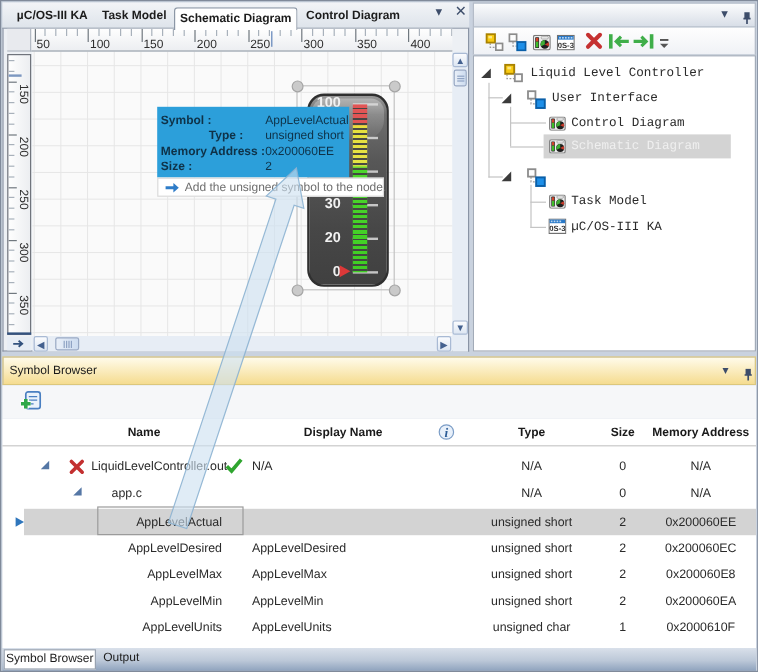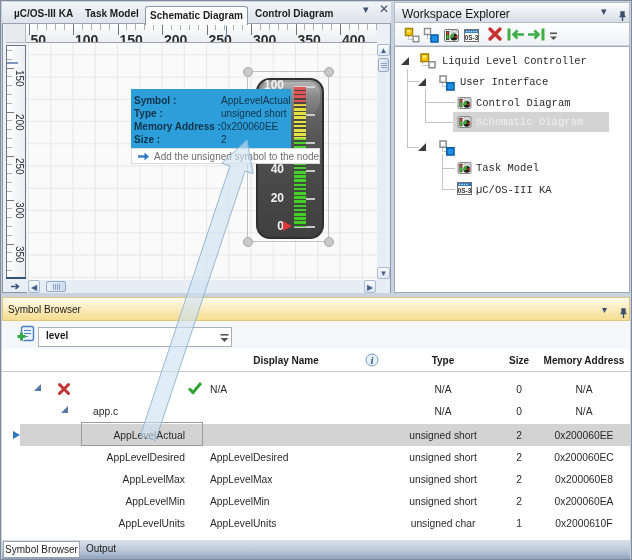--- a/index.html
+++ b/index.html
@@ -15,21 +15,21 @@
 #activetab { position:absolute; left:145px; top:6px; width:103px; height:18.5px; background:#FFFFFF;
   border:1px solid #8C97A6; border-bottom:none; border-radius:3px 3px 0 0; z-index:5;
   text-align:center; font-size:10px; font-weight:bold; color:#1C1C1C; line-height:17px; white-space:nowrap; }
 .tsic { position:absolute; color:#3D4D6A; font-size:11px; top:4px; }
 
 
 #docwell { left:2px; top:23px; width:389px; height:270px; background:#EDF0F4; border:1px solid #8A94A5; border-top:1px solid #97A1B0; }
 #corner { left:6px; top:24px; width:20px; height:19px; background:#E8EAEE; border-right:1px solid #B3BAC4; border-bottom:1px solid #B3BAC4; }
 #hruler { left:26px; top:24px; width:351px; height:19px; background:linear-gradient(#FEFEFE,#ECEEF1); border-bottom:1px solid #9AA2AD; overflow:hidden; }
 .htick  { position:absolute; top:0; width:1px; }
-.hnum { position:absolute; top:8px; font-size:14px; color:#2E2E2E;font-weight:bold; }
+.hnum { position:absolute; top:8px; font-size:10px; color:#2E2E2E; }
 #vruler { left:6px; top:45px; width:20px; height:234px; background:linear-gradient(90deg,#FEFEFE,#ECEEF1); border:1px solid #70747C; overflow:hidden; }
 .vtick { position:absolute; left:0; height:1px; }
 .vnum { position:absolute; font-size:10px; color:#2E2E2E; transform-origin:0 0; transform:rotate(90deg); }
 #canvas { left:27px; top:43px; width:350px; height:237px; background:#FAFAFA;
   background-image:
    linear-gradient(90deg,#E6E6E6 1px,transparent 1px),
    linear-gradient(#E6E6E6 1px,transparent 1px);
   background-size:22.25px 22.25px;
   background-position:23.3px 11.3px; }
 
@@ -193,36 +193,36 @@
 <div class="hdl" style="left:243px;top:67px;"></div>
 <div class="hdl" style="left:324px;top:67px;"></div>
 <div class="hdl" style="left:243px;top:237px;"></div>
 <div class="hdl" style="left:324px;top:237px;"></div>
 <div class="abs" id="gauge">
     <div id="gloss"></div>
   </div>
 <div class="glbl" style="left:254px;top:78px;">100</div>
 <div class="glbl" style="left:254px;top:106px;">80</div>
 <div class="glbl" style="left:254px;top:134px;">60</div>
-<div class="glbl" style="left:254px;top:162px;">40</div>
+<div class="glbl" style="left:254px;top:162px;">30</div>
 <div class="glbl" style="left:254px;top:191px;">20</div>
 <div class="glbl" style="left:254px;top:219px;">0</div>
 <div class="gtick" style="top:86px;"></div>
 <div class="gtick" style="top:114px;"></div>
 <div class="gtick" style="top:142px;"></div>
 <div class="gtick" style="top:170px;"></div>
 <div class="gtick" style="top:198px;"></div>
 <div class="gtick" style="top:226px;"></div>
 <div class="abs" id="led"></div>
 <div class="abs" id="gptr"></div>
 
 <div class="abs" id="tip">
   <span class="tl" style="top:5.5px;">Symbol :</span>
     <span class="tv" style="top:5.5px;">AppLevelActual</span>
-  <span class="tl" style="top:18.5px;">Type :</span>
+  <span class="tl" style="top:18.5px;margin-left:40px;">Type :</span>
     <span class="tv" style="top:18.5px;">unsigned short</span>
   <span class="tl" style="top:32px;">Memory Address :</span>
     <span class="tv" style="top:32px;">0x200060EE</span>
   <span class="tl" style="top:45px;">Size :</span>
     <span class="tv" style="top:45px;">2</span>
 </div>
 <div class="abs" id="tipstrip">
     <svg width="15" height="11" style="position:absolute;left:5px;top:2px;">
       <path d="M1 5.5 H10" stroke="#2E7CC8" stroke-width="2.4"></path>
       <path d="M7.5 1.5 L12 5.5 L7.5 9.5 Z" fill="#2E7CC8"></path>
@@ -250,21 +250,20 @@
 
 <div class="abs" style="left:6px;top:281px;width:20px;height:11px;background:#E7EDF5;">
     <svg width="12" height="9" style="position:absolute;left:4px;top:1px;">
       <path d="M1 4.5 H8 M5.5 2 L8.5 4.5 L5.5 7" stroke="#33527E" stroke-width="1.5" fill="none"></path>
     </svg>
   </div>
 <div class="abs" style="left:6px;top:277px;width:20px;height:2px;background:#33527E;"></div>
 <div class="abs" style="left:377px;top:280px;width:13px;height:13px;background:#E7EDF5;"></div>
 
 <div class="abs" id="wehdr">
-  <span style="position:absolute;left:7px;top:4px;font-size:12px;color:#141414;">Workspace Explorer</span>
   <span style="position:absolute;left:206px;top:2px;color:#3D4D6A;font-size:11px;">▾</span>
   <span style="position:absolute;left:223px;top:5px;"><svg width="9" height="11" viewBox="0 0 9 11">
         <path d="M3 1 H6 V5.5 H7.5 L1.5 5.5 H3 Z M4.5 5.5 V10" stroke="#3D4D6A" stroke-width="1.4" fill="#3D4D6A"></path>
       </svg></span>
 </div>
 <div class="abs" id="wetb">
     <svg width="16" height="16" style="position:absolute;left:9px;top:4px;">
       <path d="M4.5 9 V12.5 H8.5" fill="none" stroke="#999" stroke-dasharray="1.5,1.3"></path>
       <rect x="1.5" y="1.5" width="7" height="7" fill="#F9CB12" stroke="#A98200" stroke-width="1.5"></rect>
       <rect x="3" y="3" width="3" height="2" fill="#FCE684"></rect>
@@ -394,43 +393,38 @@
         <path d="M3 1 H6 V5.5 H7.5 L1.5 5.5 H3 Z M4.5 5.5 V10" stroke="#3D4D6A" stroke-width="1.4" fill="#3D4D6A"></path>
       </svg></span>
 </div>
 <div class="abs" id="sbsearch">
     <svg width="19" height="19" style="position:absolute;left:14px;top:4px;">
       <rect x="5.5" y="1.5" width="12" height="14" rx="2" fill="#EAF2FB" stroke="#4A7FC1" stroke-width="1.4"></rect>
       <path d="M8 5.5 H15 M8 8.5 H15 M8 11.5 H12" stroke="#4A7FC1"></path>
       <path d="M1.5 11.5 H9.5 M5.5 7.5 V15.5" stroke="#fff" stroke-width="5"></path>
       <path d="M1.5 11.5 H9.5 M5.5 7.5 V15.5" stroke="#2FA849" stroke-width="3"></path>
     </svg>
-  <div id="combo">
-      <svg width="11" height="11" style="position:absolute;left:180px;top:5px;">
-        <rect x="1.5" y="1" width="8" height="1.6" fill="#555"></rect>
-        <path d="M1.5 5 L9.5 5 L5.5 9 Z" fill="#555"></path>
-      </svg>
-      <span style="position:absolute;left:7px;top:2px;font-size:10px;font-weight:bold;color:#1A1A1A;">level</span>
-    </div>
 </div>
 <div class="abs" id="sbtable">
+    <span class="hcell" style="left:78px;width:80px;">Name</span>
     <span class="hcell" style="left:234px;width:100px;">Display Name</span>
     <svg width="14" height="14" style="position:absolute;left:363px;top:4px;">
       <circle cx="7" cy="7" r="6" fill="#E8F0FA" stroke="#7A9CC6"></circle>
       <text x="7" y="11" text-anchor="middle" font-style="italic" font-weight="bold" font-family="Liberation Serif" font-size="11" fill="#2C5C96">i</text>
     </svg>
     <span class="hcell" style="left:391px;width:100px;">Type</span>
     <span class="hcell" style="left:487px;width:60px;">Size</span>
     <span class="hcell" style="left:532px;width:100px;">Memory Address</span>
     <i style="position:absolute;left:0;top:22px;width:628px;height:1px;background:#C9C9C9;"></i>
     <div class="row" style="top:29px;">
       <i class="sbtri" style="left:32px;top:6px;"></i>
       <svg width="14" height="14" style="position:absolute;left:55px;top:4px;">
         <path d="M2.5 2.5 L11.5 11.5 M11.5 2.5 L2.5 11.5" stroke="#C33030" stroke-width="3" stroke-linecap="round"></path>
       </svg>
+      <span class="c" style="left:74px;">LiquidLevelController.out</span>
       <svg width="16" height="14" style="position:absolute;left:185px;top:3px;">
         <path d="M2 7.5 L6 11.5 L14 2" stroke="#2FA52F" stroke-width="3" fill="none"></path>
       </svg>
       <span class="c" style="left:208px;">N/A</span>
       <span class="c ctr" style="left:391px;width:100px;">N/A</span>
       <span class="c ctr" style="left:487px;width:60px;">0</span>
       <span class="c ctr" style="left:532px;width:100px;">N/A</span>
     </div>
     <div class="row" style="top:51px;">
       <i class="sbtri" style="left:59px;top:6px;"></i>

